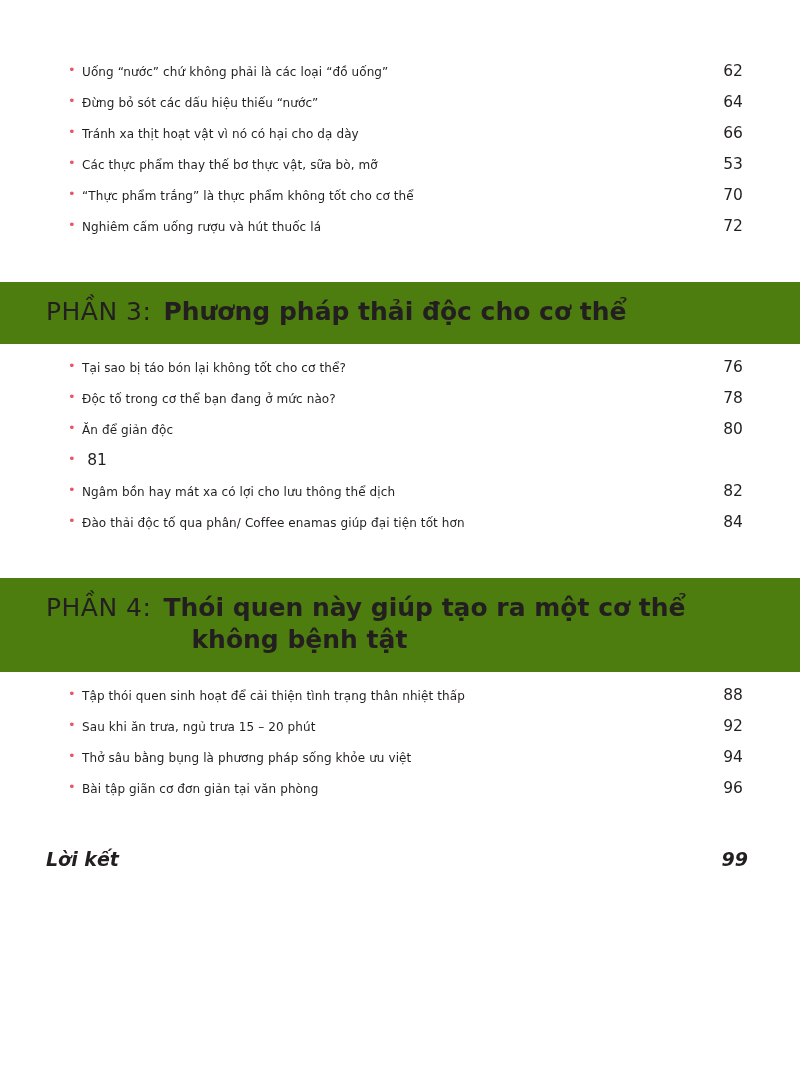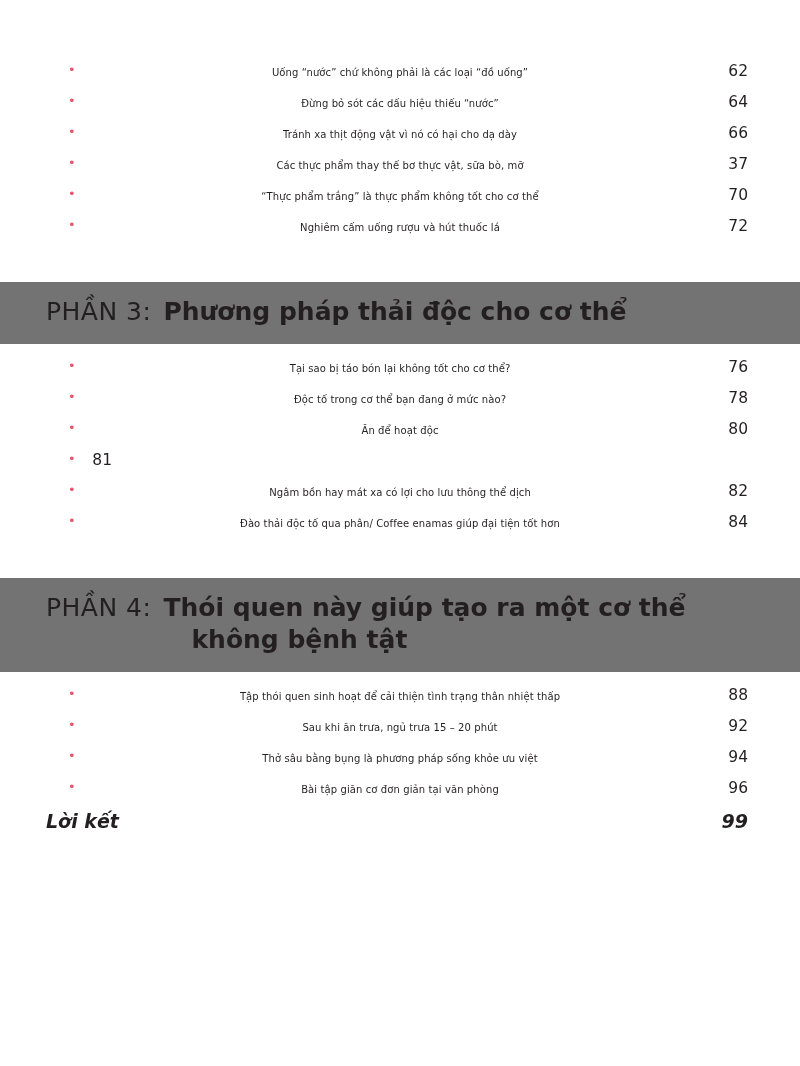--- a/index.html
+++ b/index.html
@@ -40,35 +40,34 @@
     font-size: 13px;
     line-height: 1;
     position: relative;
     top: -2px;
   }
   .bullet::before {
     content: "\2022";
   }
   .entry-title {
     flex: 1 1 auto;
-    font-size: 10px;
+    font-size: 12px;
     letter-spacing: 0.1px;
     white-space: nowrap;
+  }
+  .entry-page {
+    flex: 0 0 auto;
+    font-size: 15.5px;
     text-align: center;
-  }
-  .entry-page {
-    flex: 0 0 auto;
-    font-size: 15.5px;
-    text-align: right;
     min-width: 30px;
   }
 
   
   .section-banner {
-    background: #737373;
+    background: #4d7c0f;
     margin: 0;
     padding: 14px 40px 16px 46px;
     display: flex;
     align-items: flex-start;
   }
   .banner-label {
     font-size: 25px;
     font-weight: normal;
     letter-spacing: 0.5px;
     white-space: nowrap;
@@ -88,20 +87,21 @@
   }
 
   .gap-before-banner { height: 34px; }
   .gap-after-banner { height: 14px; }
   .gap-top { height: 62px; }
 
   .footer-row {
     display: flex;
     align-items: baseline;
     padding: 0 52px 0 46px;
+    margin-top: 38px;
   }
   .footer-title {
     flex: 1 1 auto;
     font-size: 19px;
     font-style: italic;
     font-weight: bold;
   }
   .footer-page {
     flex: 0 0 auto;
     font-size: 19px;
@@ -122,27 +122,27 @@
       <span class="entry-title">Uống “nước” chứ không phải là các loại “đồ uống”</span>
       <span class="entry-page">62</span>
     </li>
     <li class="toc-item">
       <span class="bullet"></span>
       <span class="entry-title">Đừng bỏ sót các dấu hiệu thiếu “nước”</span>
       <span class="entry-page">64</span>
     </li>
     <li class="toc-item">
       <span class="bullet"></span>
-      <span class="entry-title">Tránh xa thịt động vật vì nó có hại cho dạ dày</span>
+      <span class="entry-title">Tránh xa thịt hoạt vật vì nó có hại cho dạ dày</span>
       <span class="entry-page">66</span>
     </li>
     <li class="toc-item">
       <span class="bullet"></span>
       <span class="entry-title">Các thực phẩm thay thế bơ thực vật, sữa bò, mỡ</span>
-      <span class="entry-page">37</span>
+      <span class="entry-page">53</span>
     </li>
     <li class="toc-item">
       <span class="bullet"></span>
       <span class="entry-title">“Thực phẩm trắng” là thực phẩm không tốt cho cơ thể</span>
       <span class="entry-page">70</span>
     </li>
     <li class="toc-item">
       <span class="bullet"></span>
       <span class="entry-title">Nghiêm cấm uống rượu và hút thuốc lá</span>
       <span class="entry-page">72</span>
@@ -164,21 +164,21 @@
       <span class="entry-title">Tại sao bị táo bón lại không tốt cho cơ thể?</span>
       <span class="entry-page">76</span>
     </li>
     <li class="toc-item">
       <span class="bullet"></span>
       <span class="entry-title">Độc tố trong cơ thể bạn đang ở mức nào?</span>
       <span class="entry-page">78</span>
     </li>
     <li class="toc-item">
       <span class="bullet"></span>
-      <span class="entry-title">Ăn để hoạt độc</span>
+      <span class="entry-title">Ăn để giản độc</span>
       <span class="entry-page">80</span>
     </li>
     <li class="toc-item">
       <span class="bullet"></span>
       <span class="entry-page">81</span>
     </li>
     <li class="toc-item">
       <span class="bullet"></span>
       <span class="entry-title">Ngâm bồn hay mát xa có lợi cho lưu thông thể dịch</span>
       <span class="entry-page">82</span>

